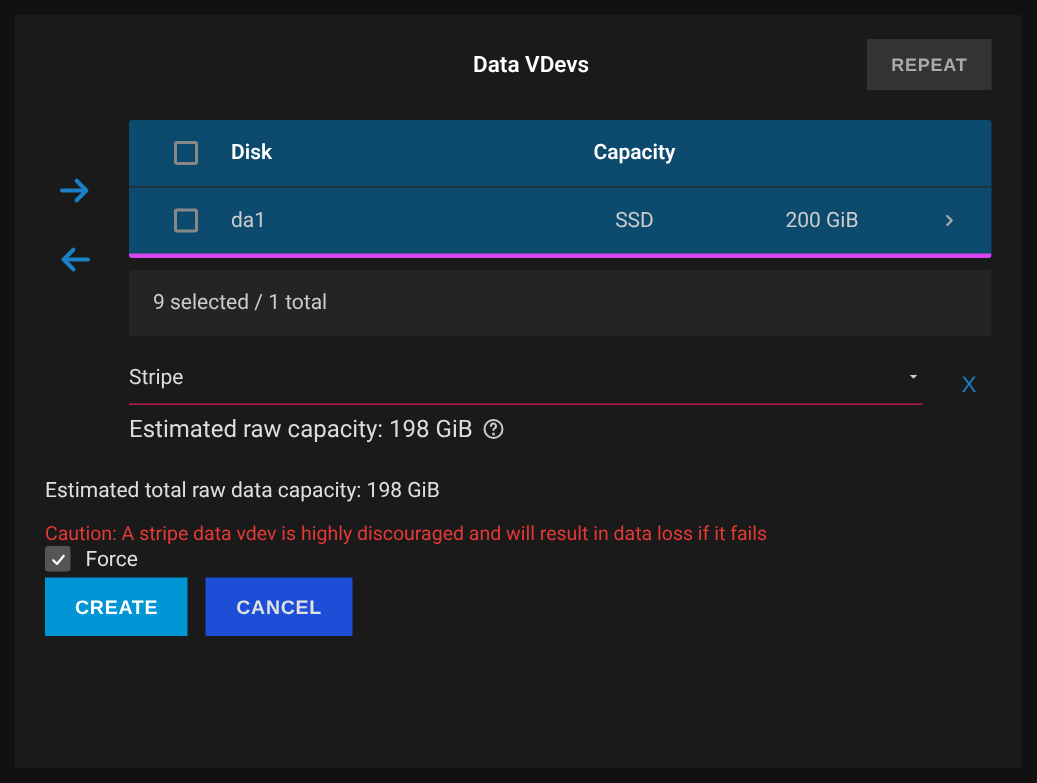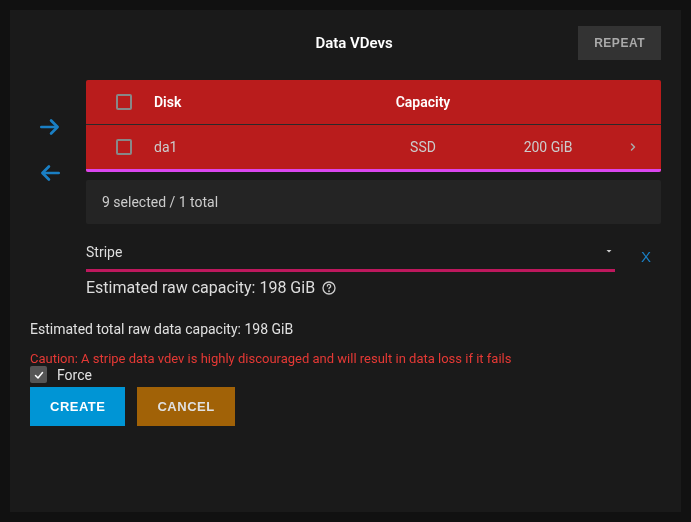--- a/index.html
+++ b/index.html
@@ -68,21 +68,21 @@
       display: flex;
       align-items: center;
       justify-content: center;
     }
     .arrow-btn svg { stroke: #1a7fc4; }
 
     .main-col {
       flex: 1;
     }
     .disk-table {
-      background: #b91c1c;
+      background: #0c4a6e;
       border-radius: 2px;
       overflow: hidden;
     }
     .table-header, .table-row {
       display: grid;
       grid-template-columns: 60px 1fr 120px 130px 40px;
       align-items: center;
       padding: 14px 8px;
     }
     .table-header {
@@ -133,21 +133,21 @@
     }
     .vdev-dropdown {
       flex: 1;
     }
     .dropdown-row {
       display: flex;
       justify-content: space-between;
       align-items: center;
       cursor: pointer;
       padding: 4px 0 8px 0;
-      border-bottom: 3px solid #be185d;
+      border-bottom: 1px solid #be185d;
       gap: 24px;
     }
     .dropdown-label {
       font-size: 14px;
       color: #ddd;
     }
     .dropdown-arrow svg { fill: #ccc; }
     .est-row {
       display: flex;
       align-items: center;
@@ -218,21 +218,21 @@
       font-size: 13px;
       font-weight: 600;
       letter-spacing: 0.5px;
       cursor: pointer;
     }
     .btn-primary {
       background: #0095d5;
       color: #fff;
     }
     .btn-secondary {
-      background: #a16207;
+      background: #1d4ed8;
       color: #e0e0e0;
     }
   </style>
 </head>
 <body>
 
 <div class="panel">
 
   <div class="header-row">
     <div class="title">Data VDevs</div>

